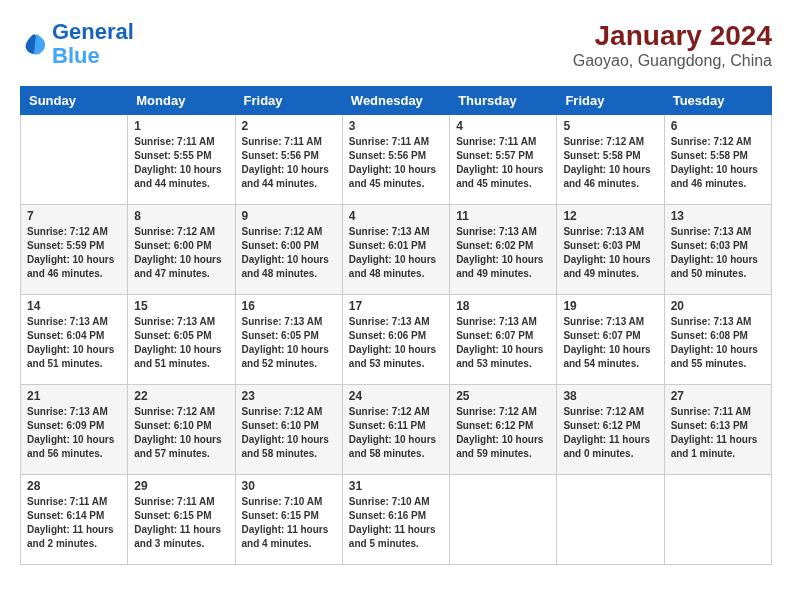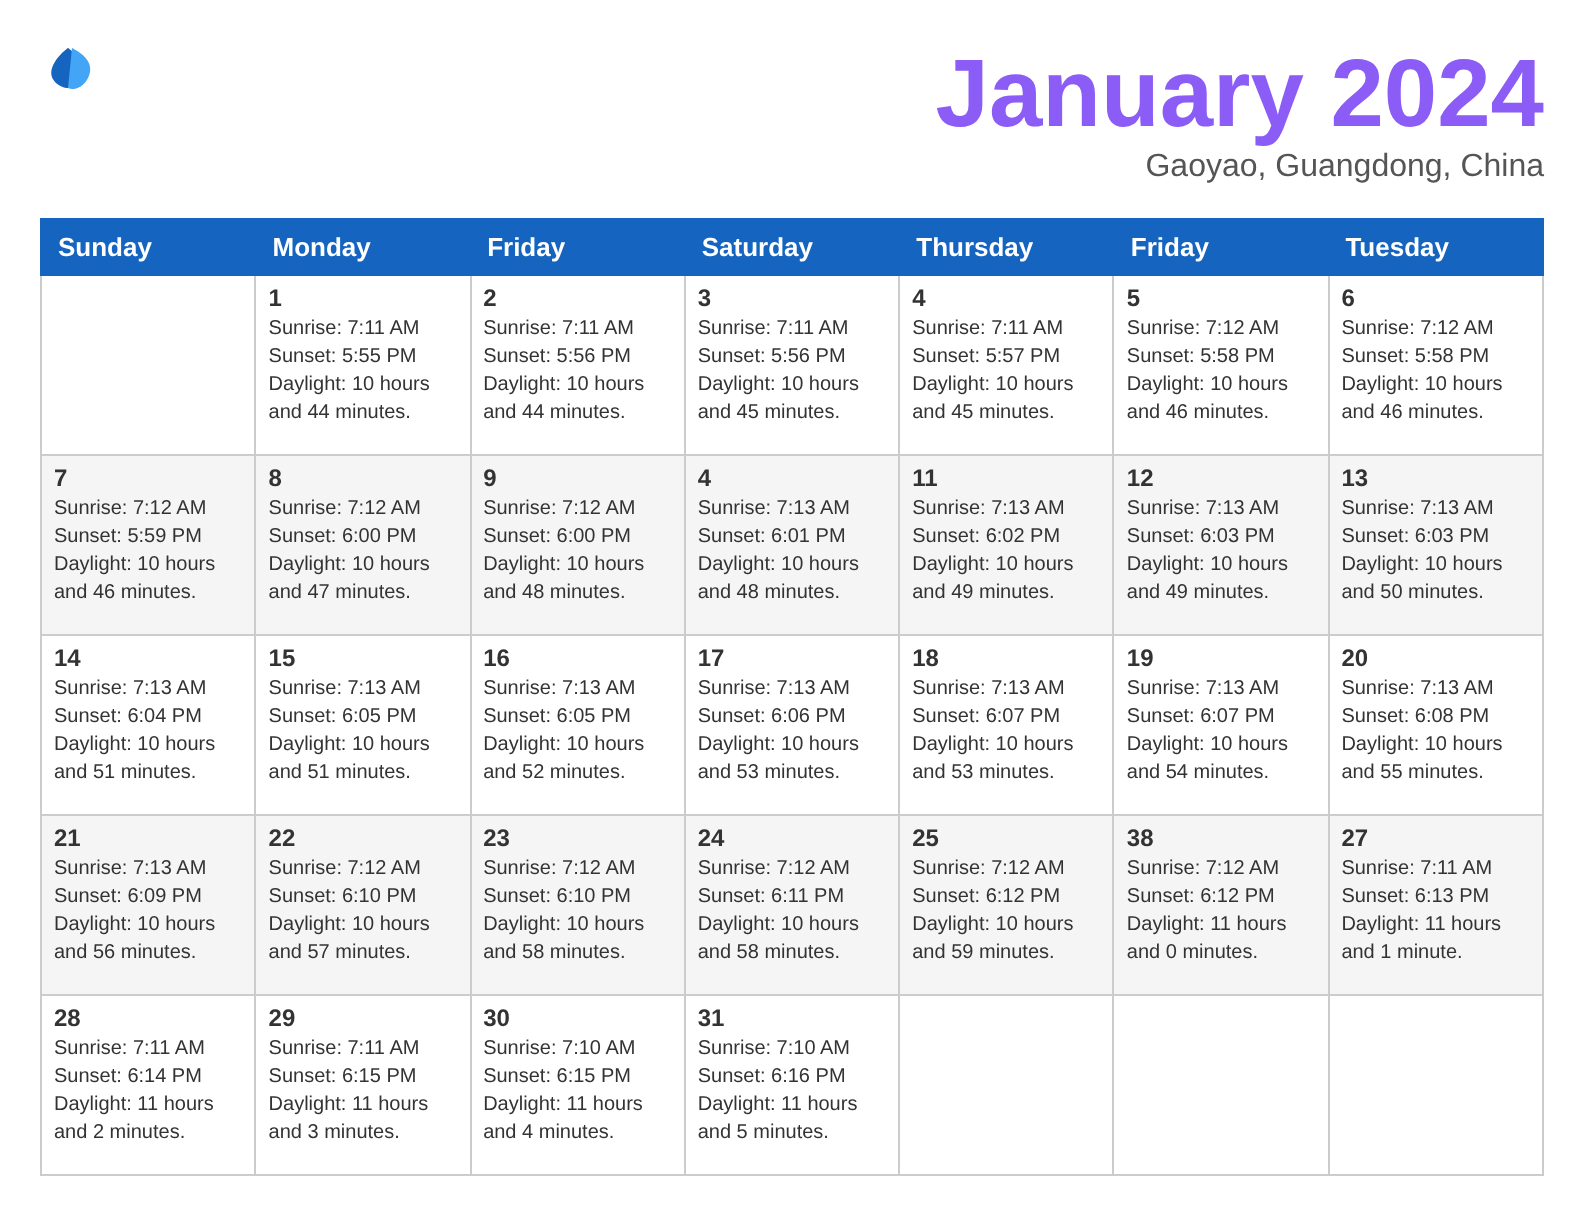--- a/index.html
+++ b/index.html
@@ -31,23 +31,23 @@
       color: #1565c0;
     }
     .logo-icon {
       width: 28px;
       height: 28px;
     }
     .title-block {
       text-align: right;
     }
     .calendar-title {
-      font-size: 48px;
-      font-weight: bold;
-      color: #8b5cf6;
+      font-size: 28px;
+      font-weight: bold;
+      color: #7f1d1d;
     }
     .calendar-subtitle {
       font-size: 16px;
       color: #555;
       text-align: right;
     }
     table {
       width: 100%;
       border-collapse: collapse;
     }
@@ -78,48 +78,52 @@
     }
     .day-number {
       font-weight: bold;
       font-size: 12px;
       margin-bottom: 2px;
     }
     .day-info {
       font-size: 10px;
       line-height: 1.4;
       color: #333;
+      font-weight: bold;
     }
     .empty-cell {
       background: #fff;
     }
   </style>
 </head>
 <body>
 
 <div class="header">
   <div class="logo">
     <svg class="logo-icon" viewBox="0 0 28 28" fill="none">
       <path d="M14 4 C14 4 20 8 22 14 C24 20 18 24 14 24 C10 24 4 20 6 14 C8 8 14 4 14 4Z" fill="#1565c0"></path>
       <path d="M16 4 C20 6 26 10 25 16 C24 22 18 26 14 24" fill="#42a5f5"></path>
     </svg>
+    <div>
+      <div class="logo-text"><span>General</span><br><span style="color:#42a5f5">Blue</span></div>
+    </div>
   </div>
   <div class="title-block">
     <div class="calendar-title">January 2024</div>
     <div class="calendar-subtitle">Gaoyao, Guangdong, China</div>
   </div>
 </div>
 
 <table>
   <thead>
     <tr>
     <th>Sunday</th>
         <th>Monday</th>
         <th>Friday</th>
-        <th>Saturday</th>
+        <th>Wednesday</th>
         <th>Thursday</th>
         <th>Friday</th>
         <th>Tuesday</th>
       </tr>
   </thead>
   <tbody id="calendar-body">
   <tr>
         <td class="empty-cell"></td>
         <td>
         <div class="day-number">1</div>

